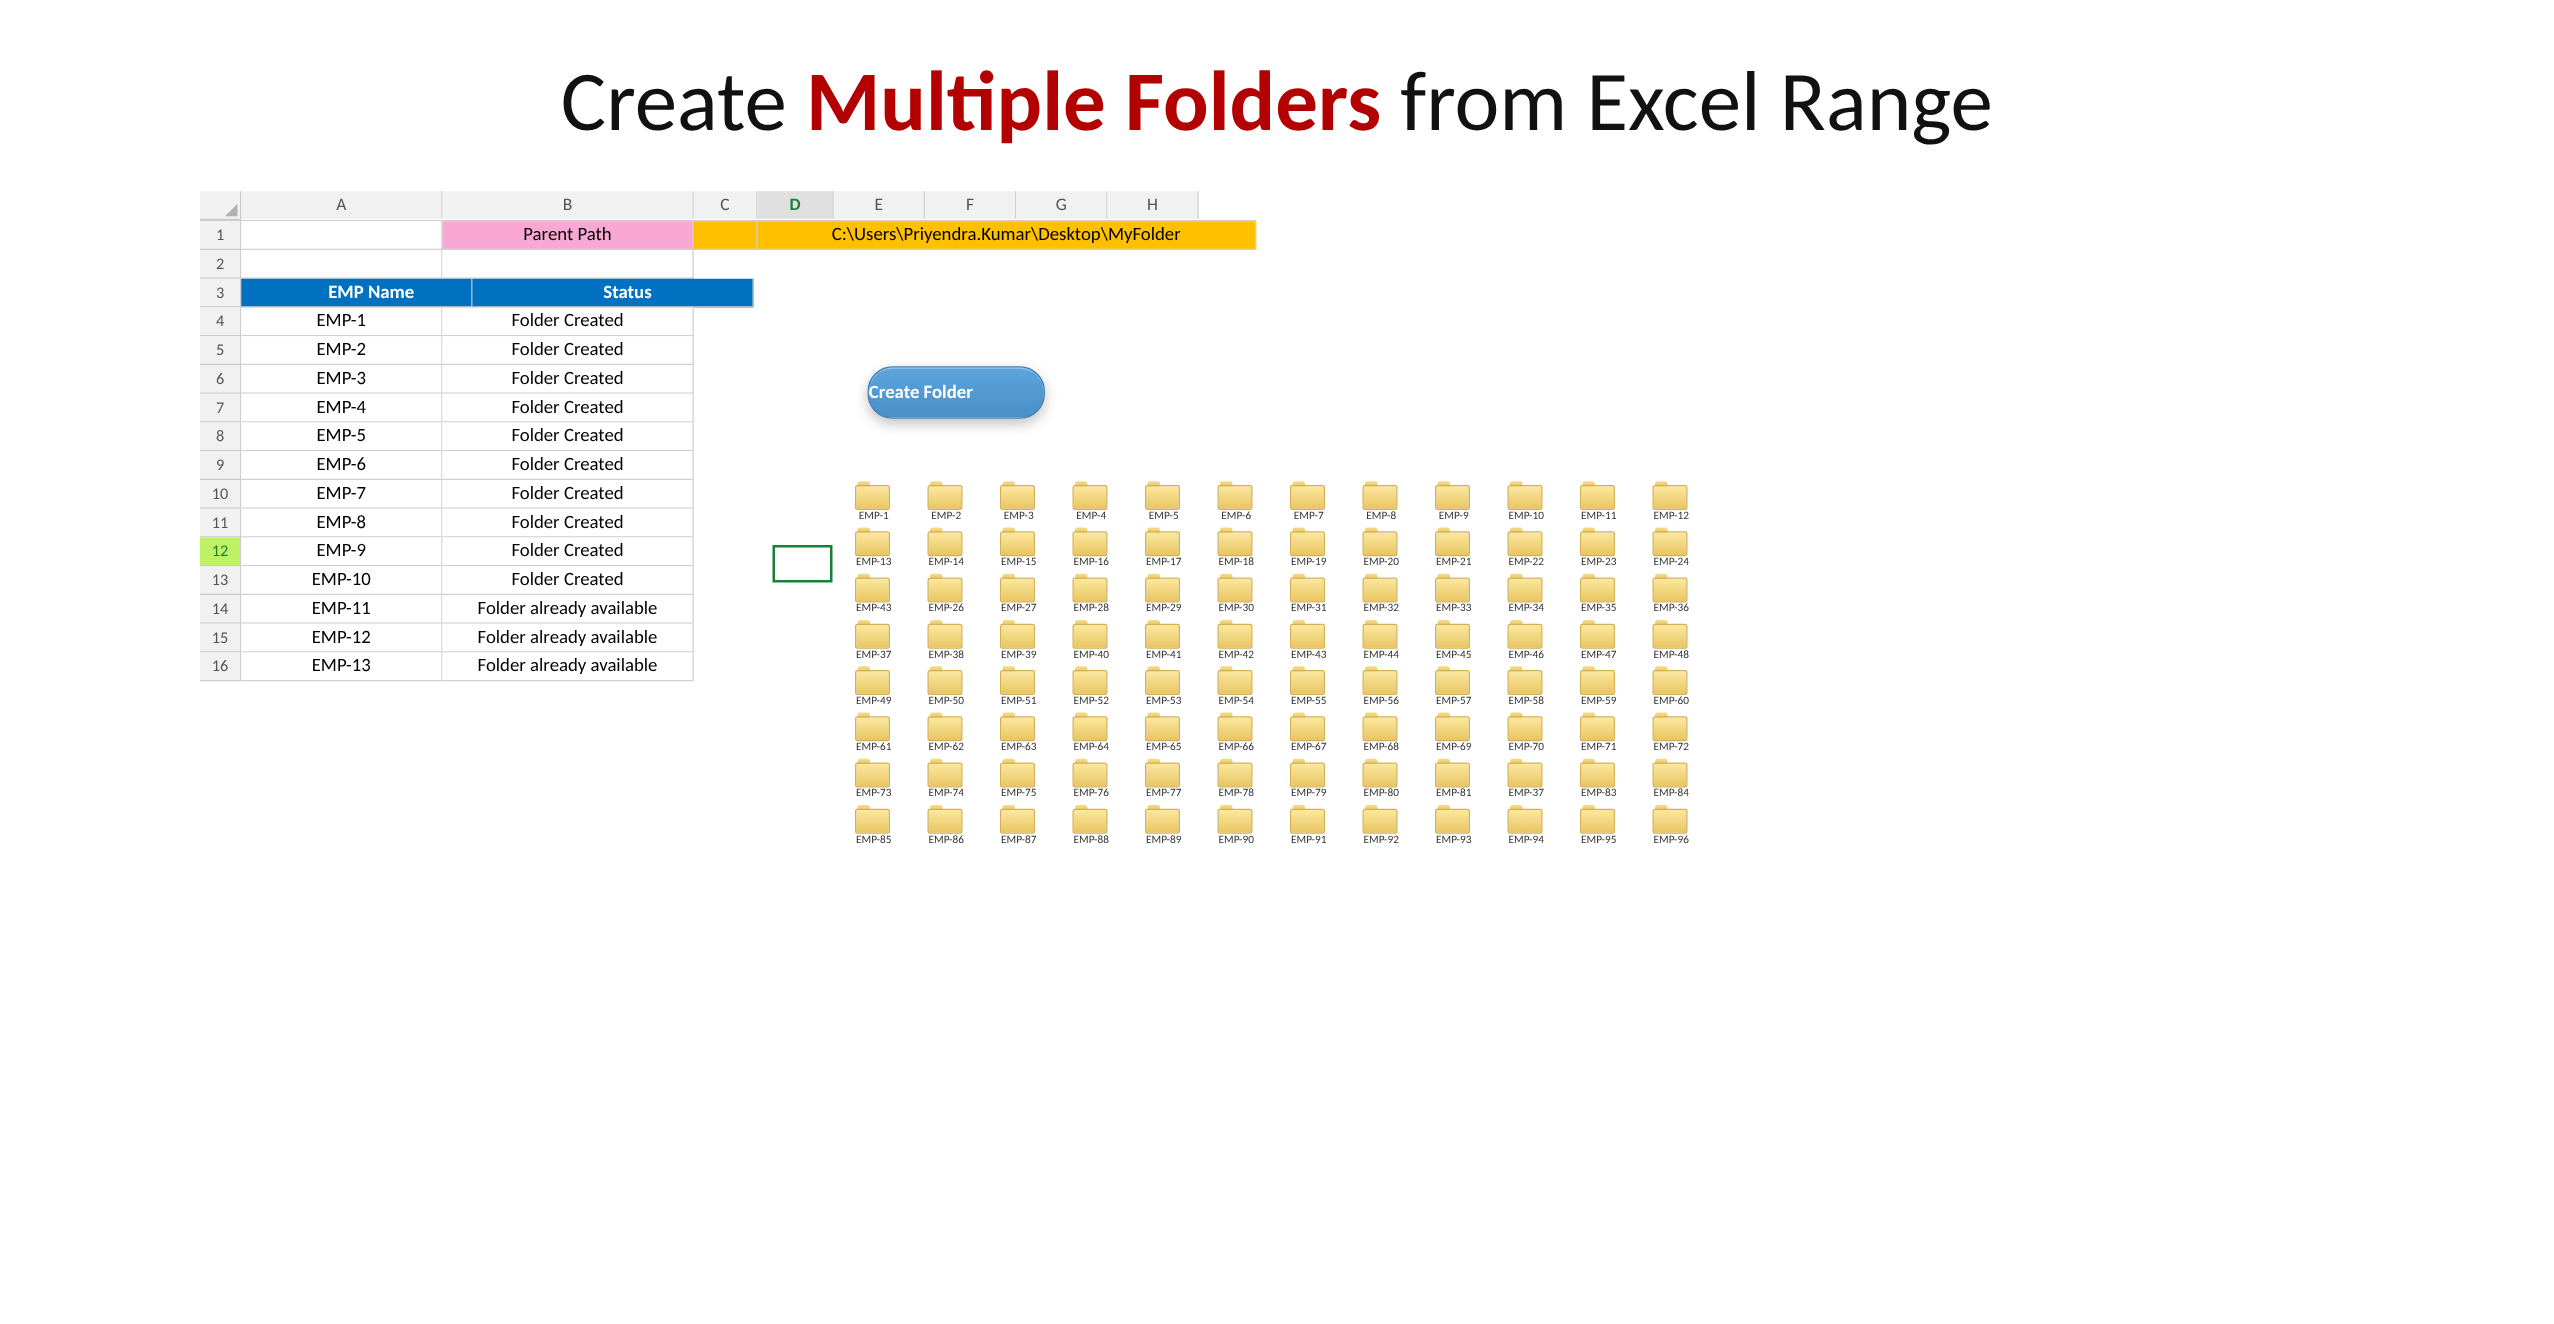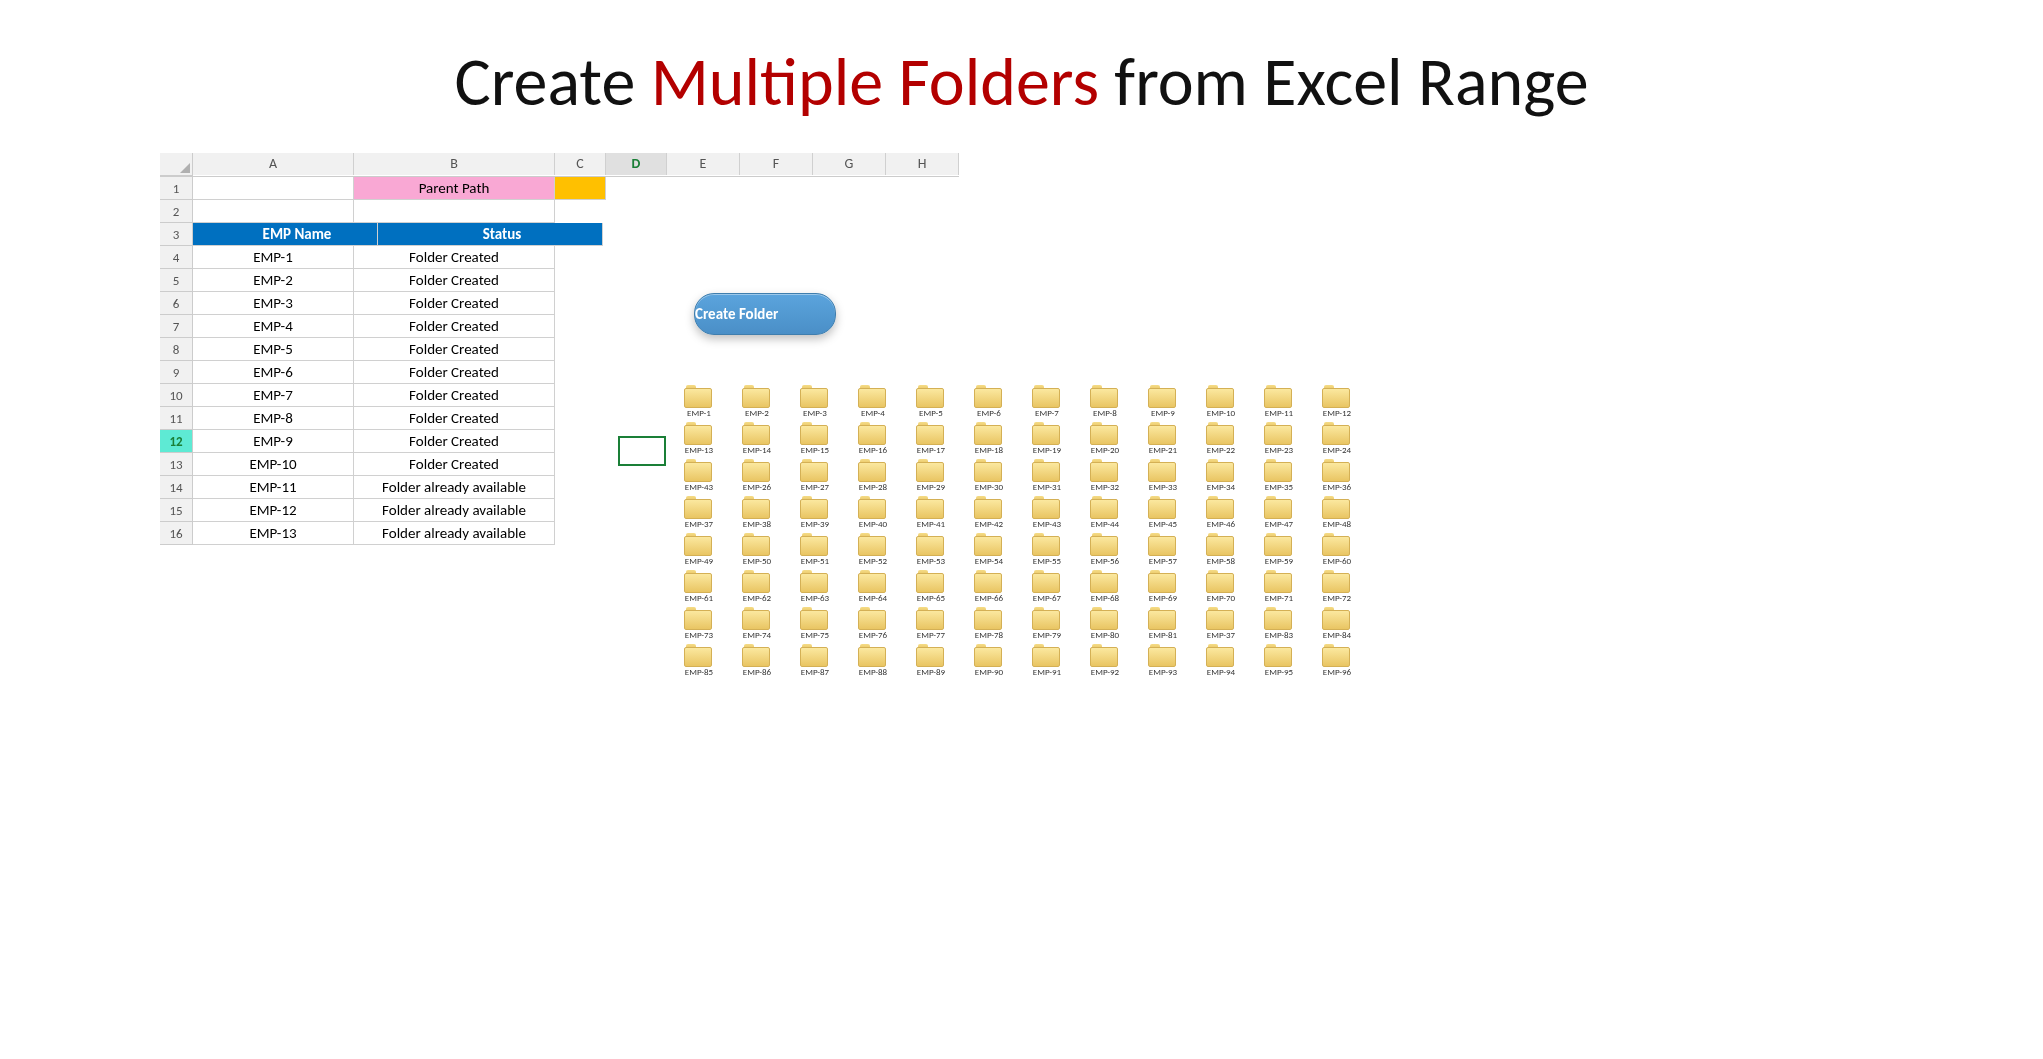--- a/index.html
+++ b/index.html
@@ -13,21 +13,21 @@
 }
 .title {
   font-size: 68px;
   text-align: center;
   margin: 40px 0 30px 0;
   color: #111;
   font-weight: 400;
 }
 .title .highlight {
   color: #b30000;
-  font-weight: 400;
+  font-weight: 700;
 }
 .content {
   position: relative;
 }
 .spreadsheet {
   position: absolute;
   left: 160px;
   top: 0;
 }
 .col-headers {
@@ -73,23 +73,23 @@
   width: 32px;
   text-align: center;
   font-size: 13px;
   color: #555;
   background: #f1f1f1;
   border-right: 1px solid #ccc;
   border-bottom: 1px solid #ccc;
   line-height: 23px;
 }
 .row-num.active {
-  background: #5eead4;
+  background: #bef264;
   color: #1a7f37;
-  font-weight: bold;
+  font-weight: normal;
 }
 .cell {
   border-right: 1px solid #d0d0d0;
   border-bottom: 1px solid #d0d0d0;
   font-size: 15px;
   line-height: 23px;
   text-align: center;
   background: #fff;
 }
 .cell.yellow-label {
@@ -206,20 +206,21 @@
           <div class="ch wG">G</div>
           <div class="ch wH">H</div>
         </div>
     </div>
     <div id="grid-body">
         <div class="grid-row">
           <div class="row-num">1</div>
           <div class="cell wA"></div>
           <div class="cell wB yellow-label">Parent Path</div>
           <div class="cell wC yellow-value"></div>
+          <div class="cell path-merge yellow-value" style="text-align: center;">C:\Users\Priyendra.Kumar\Desktop\MyFolder</div>
         </div>
         <div class="grid-row">
           <div class="row-num">2</div>
           <div class="cell wA"></div>
           <div class="cell wB"></div>
         </div>
         <div class="grid-row">
           <div class="row-num">3</div>
           <div class="cell wA header">EMP Name</div>
           <div class="cell wB header">Status</div>

